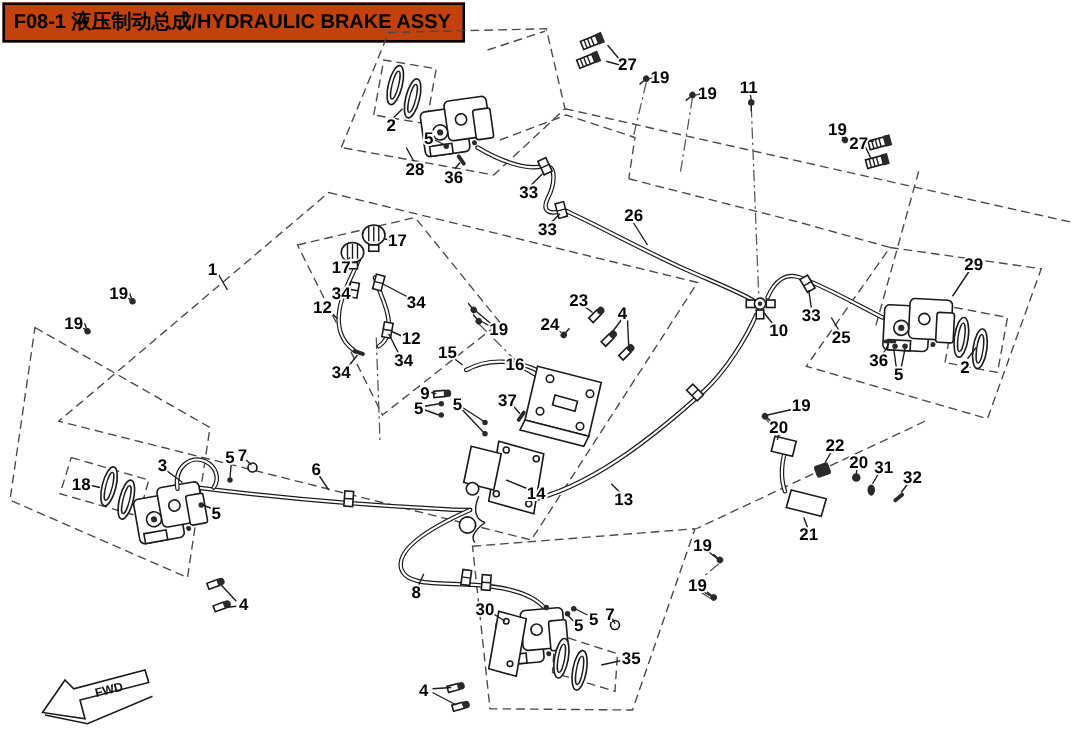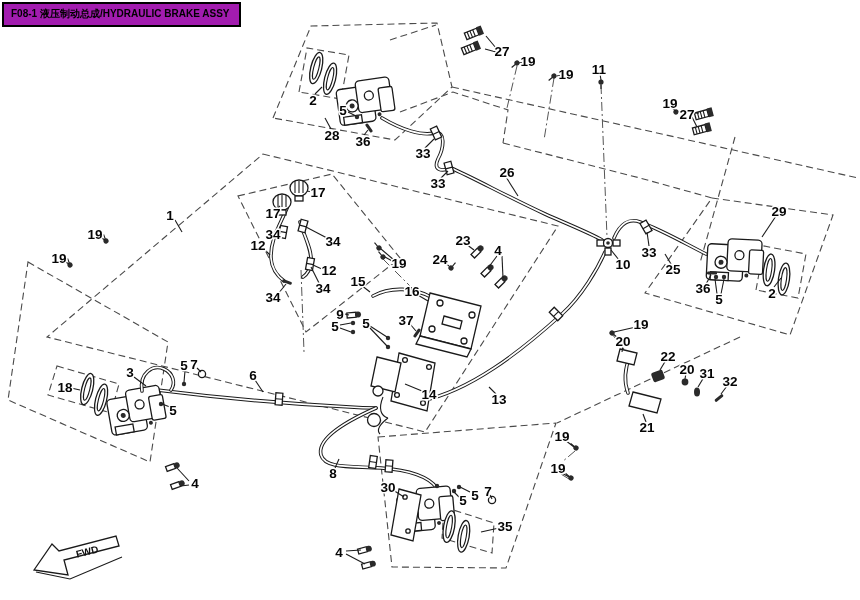--- a/index.html
+++ b/index.html
@@ -1,18 +1,18 @@
 <!DOCTYPE html>
 <html><head>
 <meta charset="utf-8">
 <style>
   html,body{margin:0;padding:0;background:#fff;width:860px;height:600px;overflow:hidden;}
   #stage{position:relative;width:860px;height:600px;background:#fff;font-family:"Liberation Sans","DejaVu Sans",sans-serif;}
-  #titlebox{position:absolute;left:2px;top:2px;border:2px solid #000;background:#a21caf;
-    padding:3px 9px 4px 7px;font-weight:bold;font-size:10px;color:#000;white-space:nowrap;}
+  #titlebox{position:absolute;left:2px;top:2px;border:2px solid #000;background:#c2410c;
+    padding:3px 9px 4px 7px;font-weight:bold;font-size:16px;color:#000;white-space:nowrap;}
   svg{position:absolute;left:0;top:0;}
   .gbox{fill:none;stroke:#4a4a4a;stroke-width:1.1;stroke-dasharray:7 4;}
   .zline{fill:none;stroke:#4a4a4a;stroke-width:1.1;stroke-dasharray:7 4;}
   .cline{fill:none;stroke:#555;stroke-width:1;stroke-dasharray:9 3 2 3;}
   .lead{stroke:#1c1c1c;stroke-width:1.1;}
   .plabel{font:bold 13.5px "Liberation Sans","DejaVu Sans",sans-serif;fill:#050505;text-anchor:middle;
     paint-order:stroke;stroke:#ffffff;stroke-width:3px;}
   .fwdtxt{font:bold 10px "Liberation Sans","DejaVu Sans",sans-serif;fill:#111;text-anchor:middle;}
   .hoseO{fill:none;stroke:#1a1a1a;stroke-width:3.6;stroke-linecap:round;}
   .hoseI{fill:none;stroke:#ffffff;stroke-width:1.7;stroke-linecap:round;}

